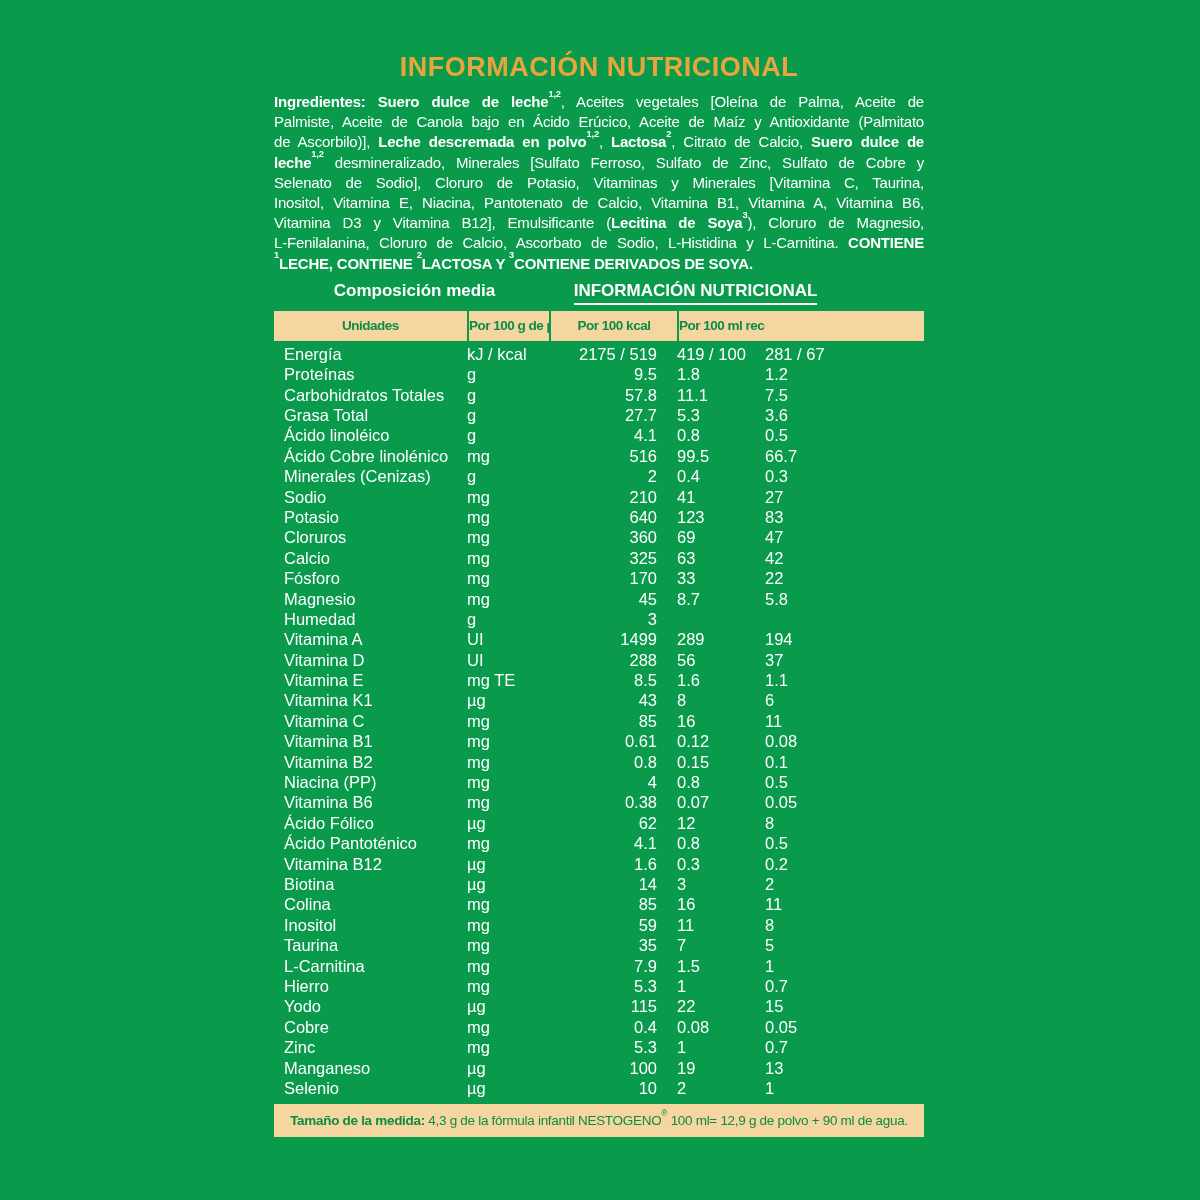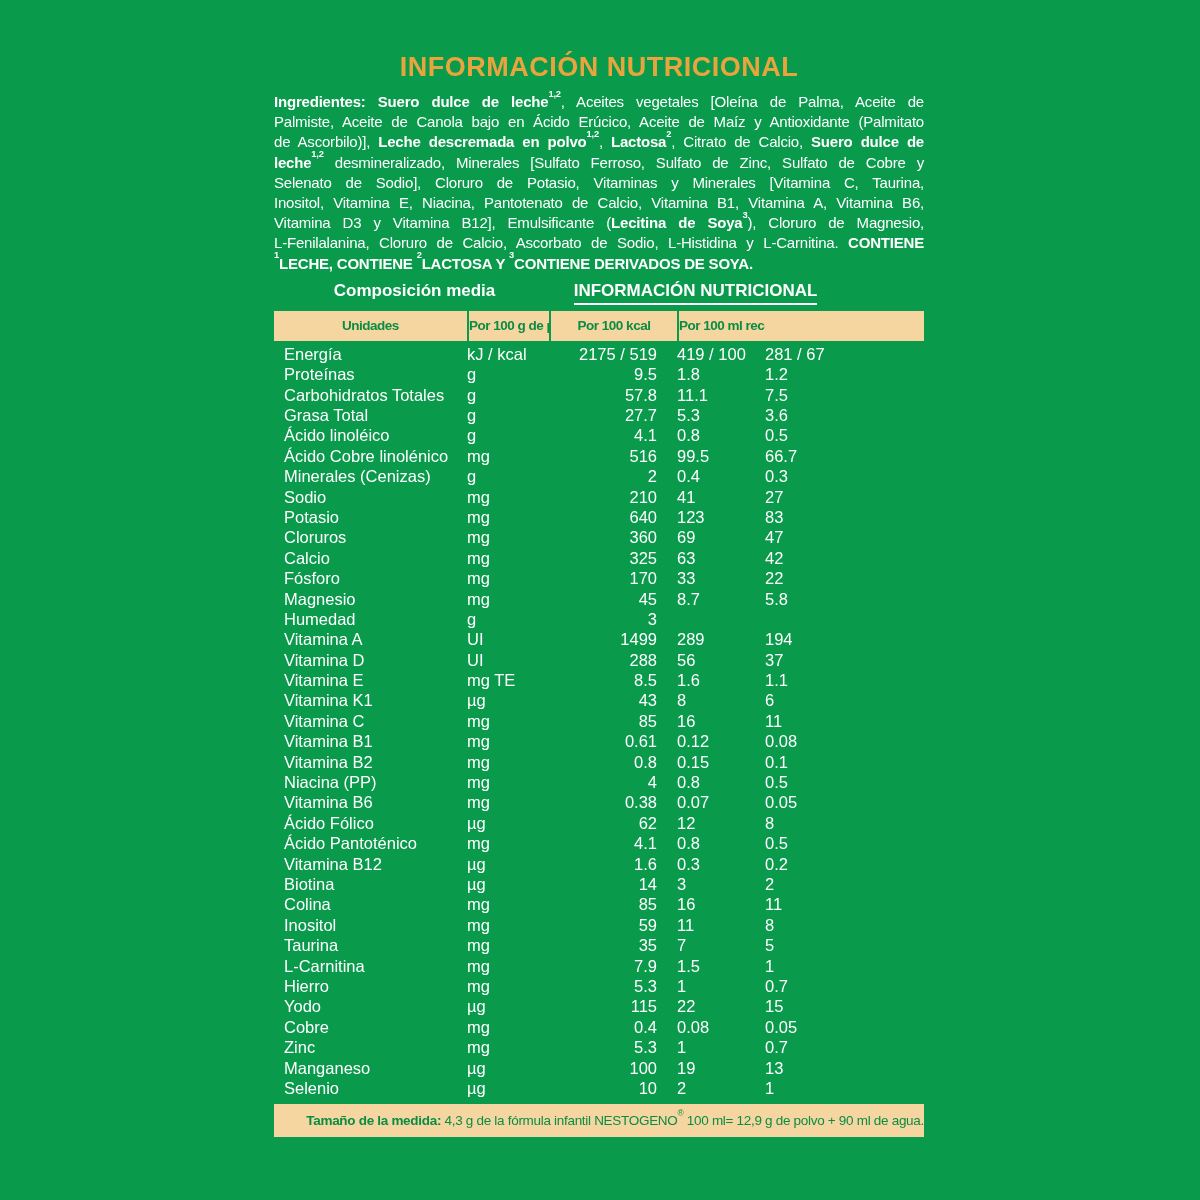--- a/index.html
+++ b/index.html
@@ -105,21 +105,21 @@
   .c0{ text-align:left;  padding-left:10px; }
   .c1{ text-align:left; padding-right:9px; }
   .c2{ text-align:right; padding-right:20px; }
   .c3{ text-align:left; padding-right:5px; }
   .c4{ padding-right:46px; }
   .footerbar{
     margin-top:6px;
     background:var(--bar-beige);
     height:33px;
     line-height:33px;
-    text-align:right;
+    text-align:center;
     color:var(--bar-green);
     font-size:13.5px;
     letter-spacing:-0.3px;
     white-space:nowrap;
     overflow:hidden;
   }
 </style>
 </head>
 <body>
 

